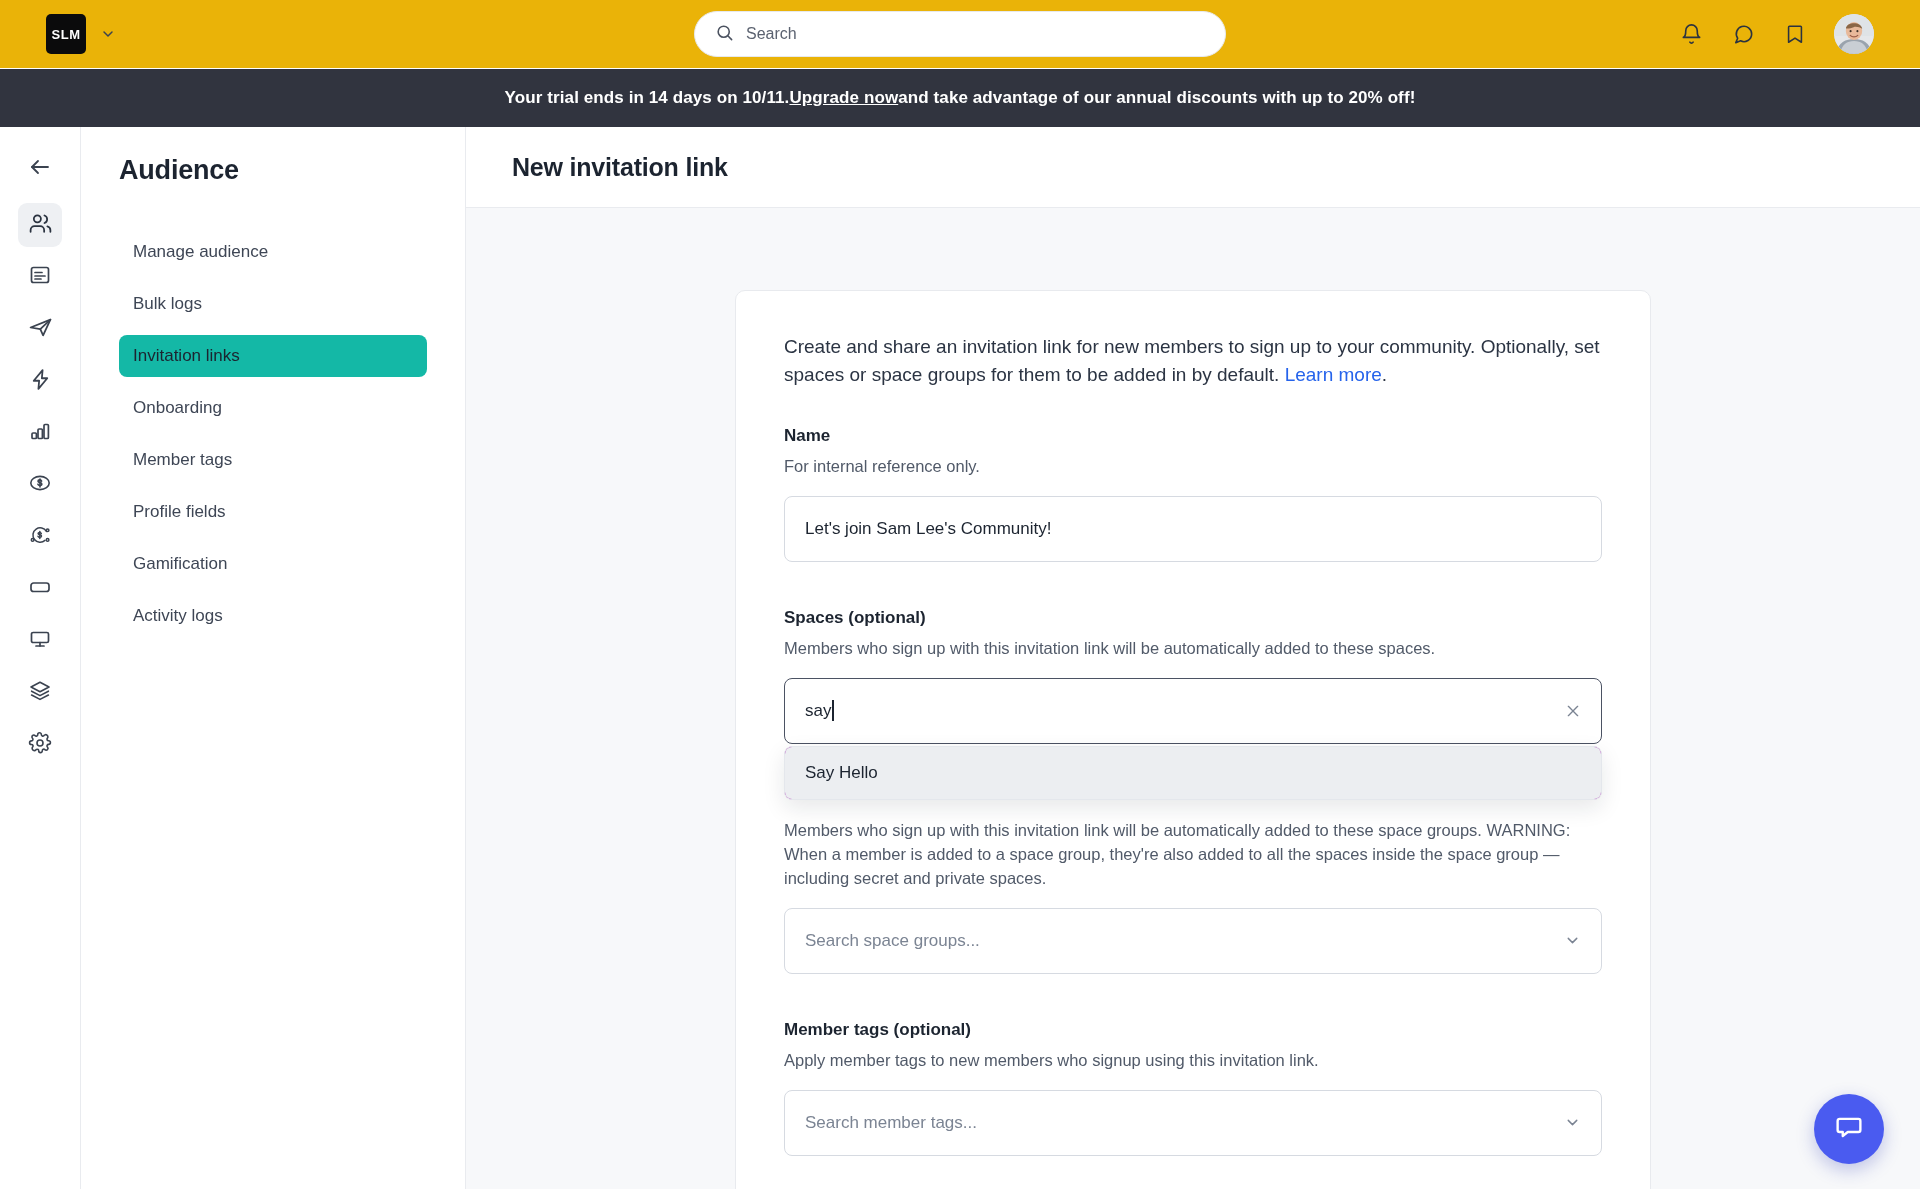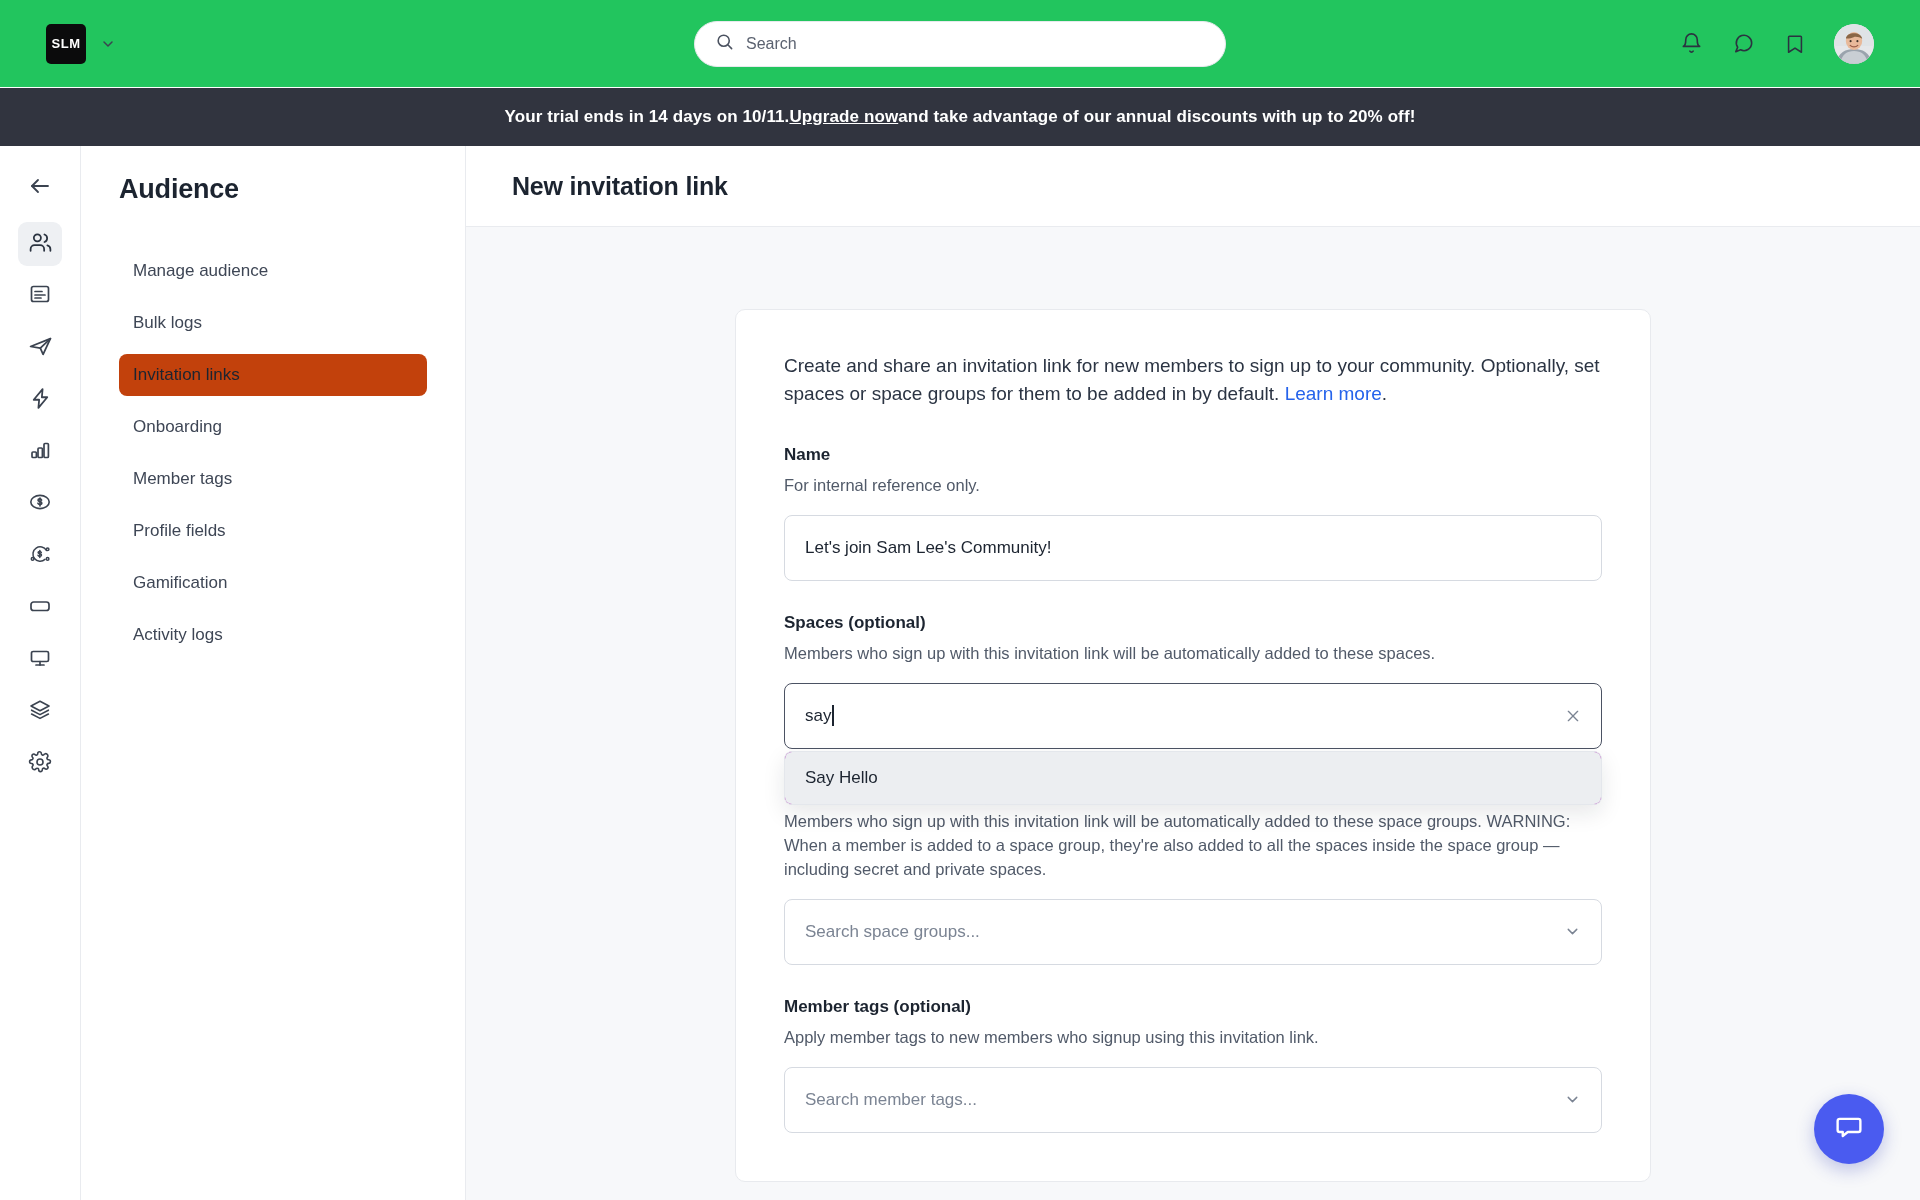--- a/index.html
+++ b/index.html
@@ -5,22 +5,22 @@
   * { box-sizing: border-box; margin: 0; padding: 0; }
   html, body {
     width: 1920px; height: 1200px;
     font-family: "Liberation Sans", sans-serif;
     background: #ffffff;
     overflow: hidden;
   }
 
   
   .topbar {
-    height: 88px;
-    background: #22c55e;
+    height: 69px;
+    background: #eab308;
     display: flex;
     align-items: center;
     position: relative;
     border-bottom: 1px solid #ffffff;
   }
   .brand-wrap {
     display: flex; align-items: center; gap: 14px;
     margin-left: 46px;
   }
   .brand-logo {
@@ -117,21 +117,21 @@
   .nav-list { display: flex; flex-direction: column; gap: 10px; }
   .nav-item {
     height: 42px;
     display: flex; align-items: center;
     padding: 0 14px;
     border-radius: 8px;
     font-size: 17px;
     color: #3e4655;
     cursor: pointer;
   }
-  .nav-item.active { background: #c2410c; color: #1c2430; }
+  .nav-item.active { background: #14b8a6; color: #1c2430; }
 
   
   .main { flex: 1; display: flex; flex-direction: column; background: #f7f8fa; min-width:0;}
   .main-head {
     height: 81px;
     background: #ffffff;
     border-bottom: 1px solid #e9ebef;
     display: flex; align-items: center;
     padding-left: 46px;
     flex: 0 0 81px;
@@ -157,21 +157,21 @@
     padding: 42px 48px 48px 48px;
     position: relative;
     height: fit-content;
   }
   .intro {
     font-size: 19px; line-height: 1.45; color: #2b3443;
     margin-bottom: 38px;
   }
   .intro a { color: #2563eb; text-decoration: none; }
 
-  .field { margin-bottom: 32px; position: relative; }
+  .field { margin-bottom: 46px; position: relative; }
   .field:last-child { margin-bottom: 0; }
   .f-label {
     font-size: 17px; font-weight: 700; color: #1c2430;
     margin-bottom: 9px;
   }
   .f-help {
     font-size: 16.5px; color: #515a69; line-height: 1.45;
     margin-bottom: 17px;
   }
   .input {

